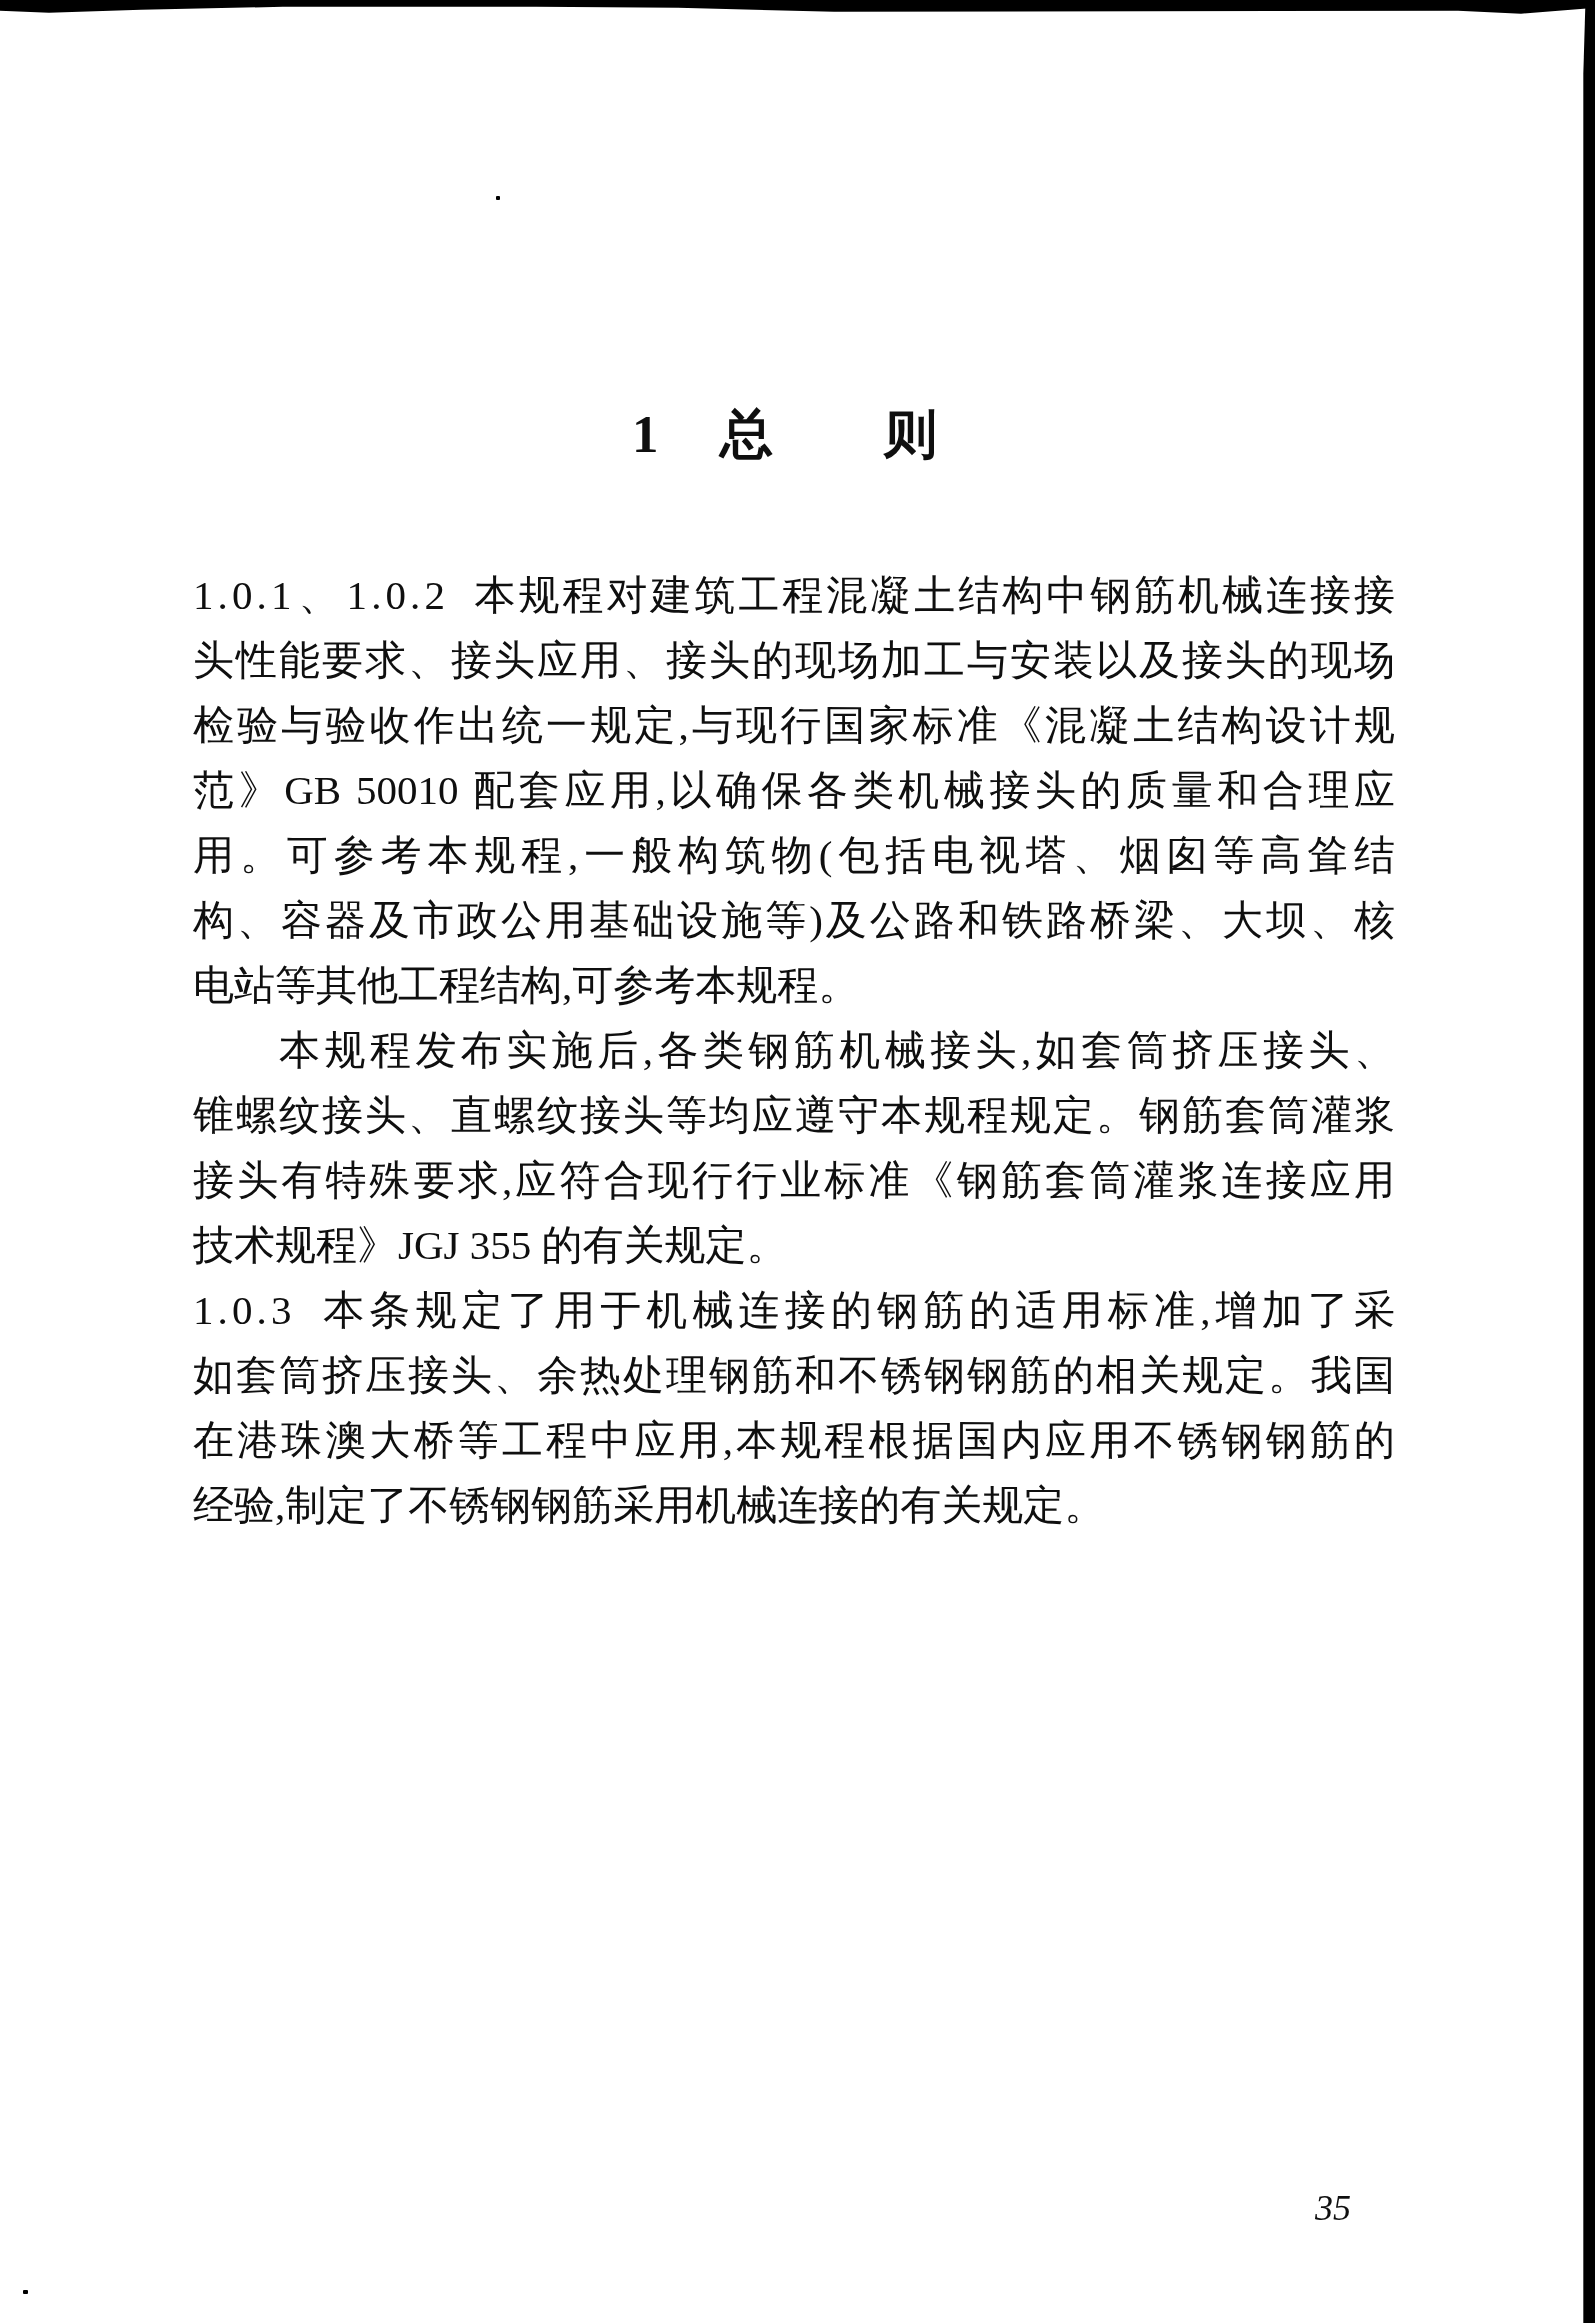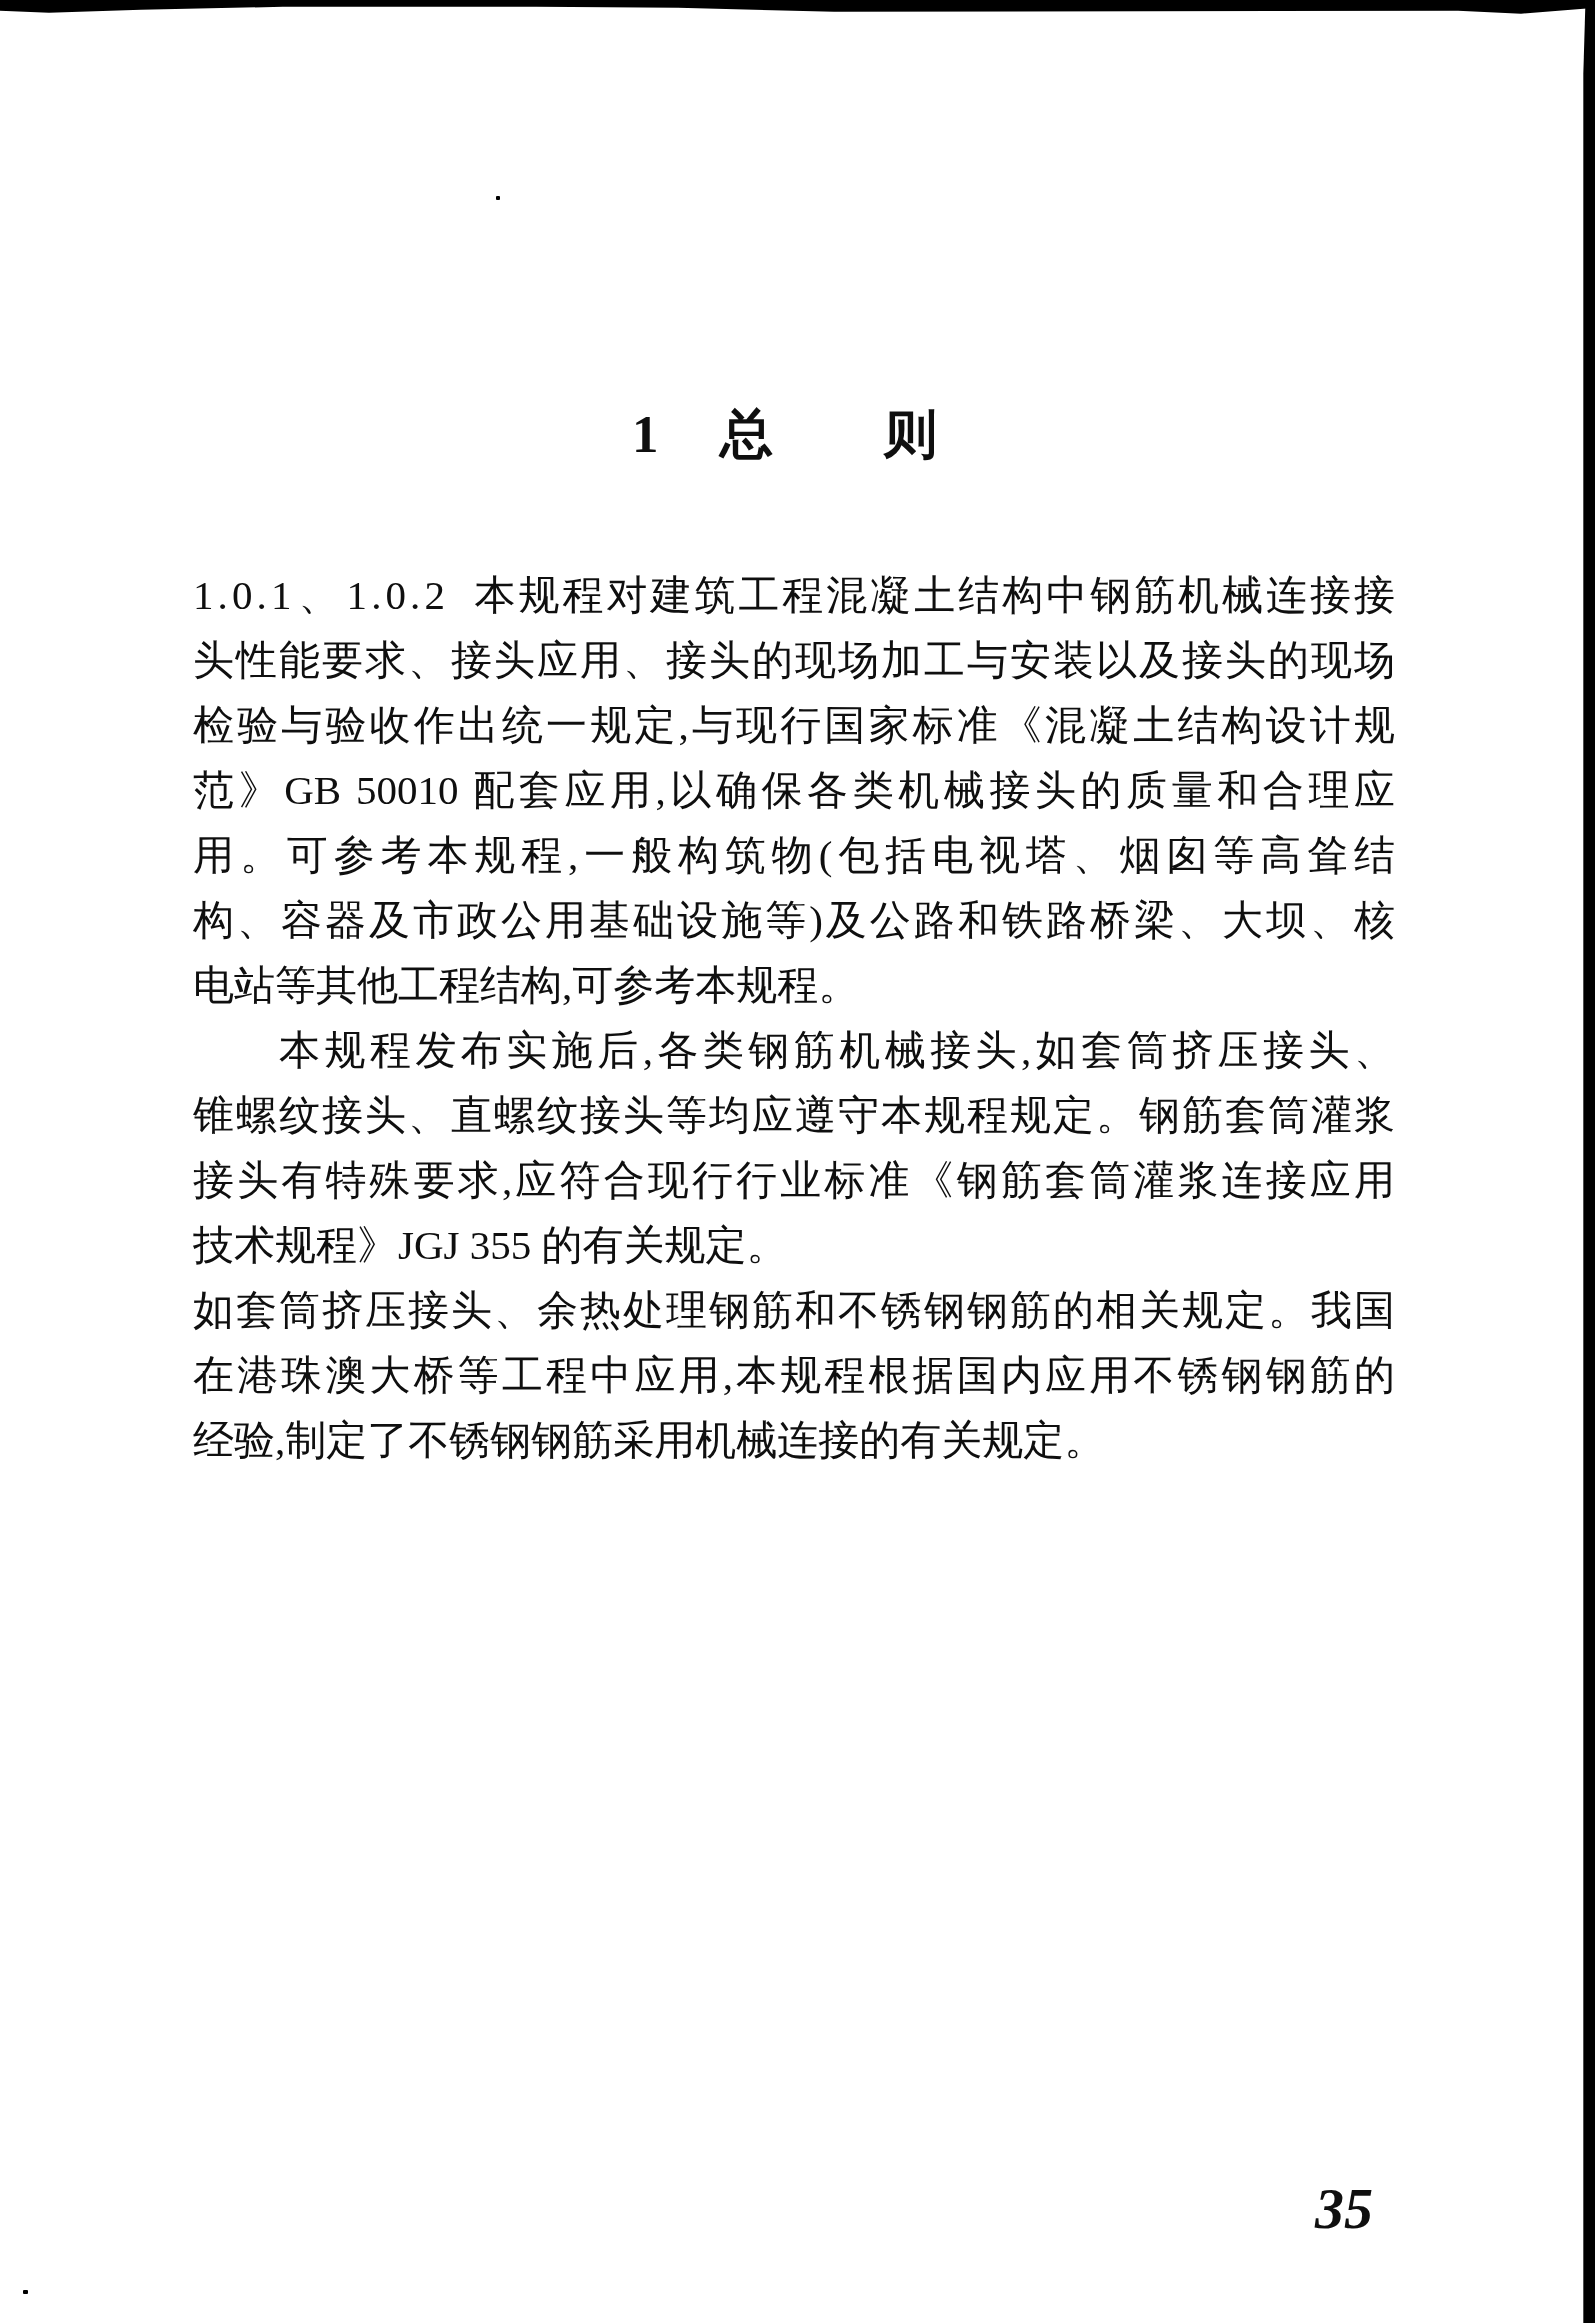--- a/index.html
+++ b/index.html
@@ -47,21 +47,21 @@
   }
   .line { height: 65px; overflow: hidden; }
   .line.fill { text-align: justify; text-align-last: justify; }
   .line.left { text-align: left; }
   .line.indent { padding-left: 86px; box-sizing: border-box; }
   .line b { font-weight: normal; letter-spacing: 0.1em; margin-right: 0.55em; }
 
   
   .page-number {
     position: absolute; left: 1315px; top: 2183px;
-    font-size: 58px; font-style: italic; line-height: 51px; font-weight: bold;
+    font-size: 36px; font-style: italic; line-height: 51px;
   }
 </style>
 </head>
 <body>
 
 <div class="page">
 
   <div class="scan-bar-top"></div>
   <div class="scan-bar-right"></div>
   <div class="speck speck-1"></div>
@@ -78,20 +78,21 @@
       <div class="line fill"><span>头性能要求、接头应用、接头的现场加工与安装以及接头的现场</span></div>
       <div class="line fill"><span>检验与验收作出统一规定,与现行国家标准《混凝土结构设计规</span></div>
       <div class="line fill"><span>范》GB 50010 配套应用,以确保各类机械接头的质量和合理应</span></div>
       <div class="line fill"><span>用。可参考本规程,一般构筑物(包括电视塔、烟囱等高耸结</span></div>
       <div class="line fill"><span>构、容器及市政公用基础设施等)及公路和铁路桥梁、大坝、核</span></div>
       <div class="line left"><span>电站等其他工程结构,可参考本规程。</span></div>
       <div class="line fill indent"><span>本规程发布实施后,各类钢筋机械接头,如套筒挤压接头、</span></div>
       <div class="line fill"><span>锥螺纹接头、直螺纹接头等均应遵守本规程规定。钢筋套筒灌浆</span></div>
       <div class="line fill"><span>接头有特殊要求,应符合现行行业标准《钢筋套筒灌浆连接应用</span></div>
       <div class="line left"><span>技术规程》JGJ 355 的有关规定。</span></div>
+      <div class="line fill"><b>1.0.3</b><span>本条规定了用于机械连接的钢筋的适用标准,增加了采</span></div>
       <div class="line fill"><span>如套筒挤压接头、余热处理钢筋和不锈钢钢筋的相关规定。我国</span></div>
       <div class="line fill"><span>在港珠澳大桥等工程中应用,本规程根据国内应用不锈钢钢筋的</span></div>
       <div class="line left"><span>经验,制定了不锈钢钢筋采用机械连接的有关规定。</span></div>
     </div>
 
   <div class="page-number">35</div>
 
 </div>
 
 

